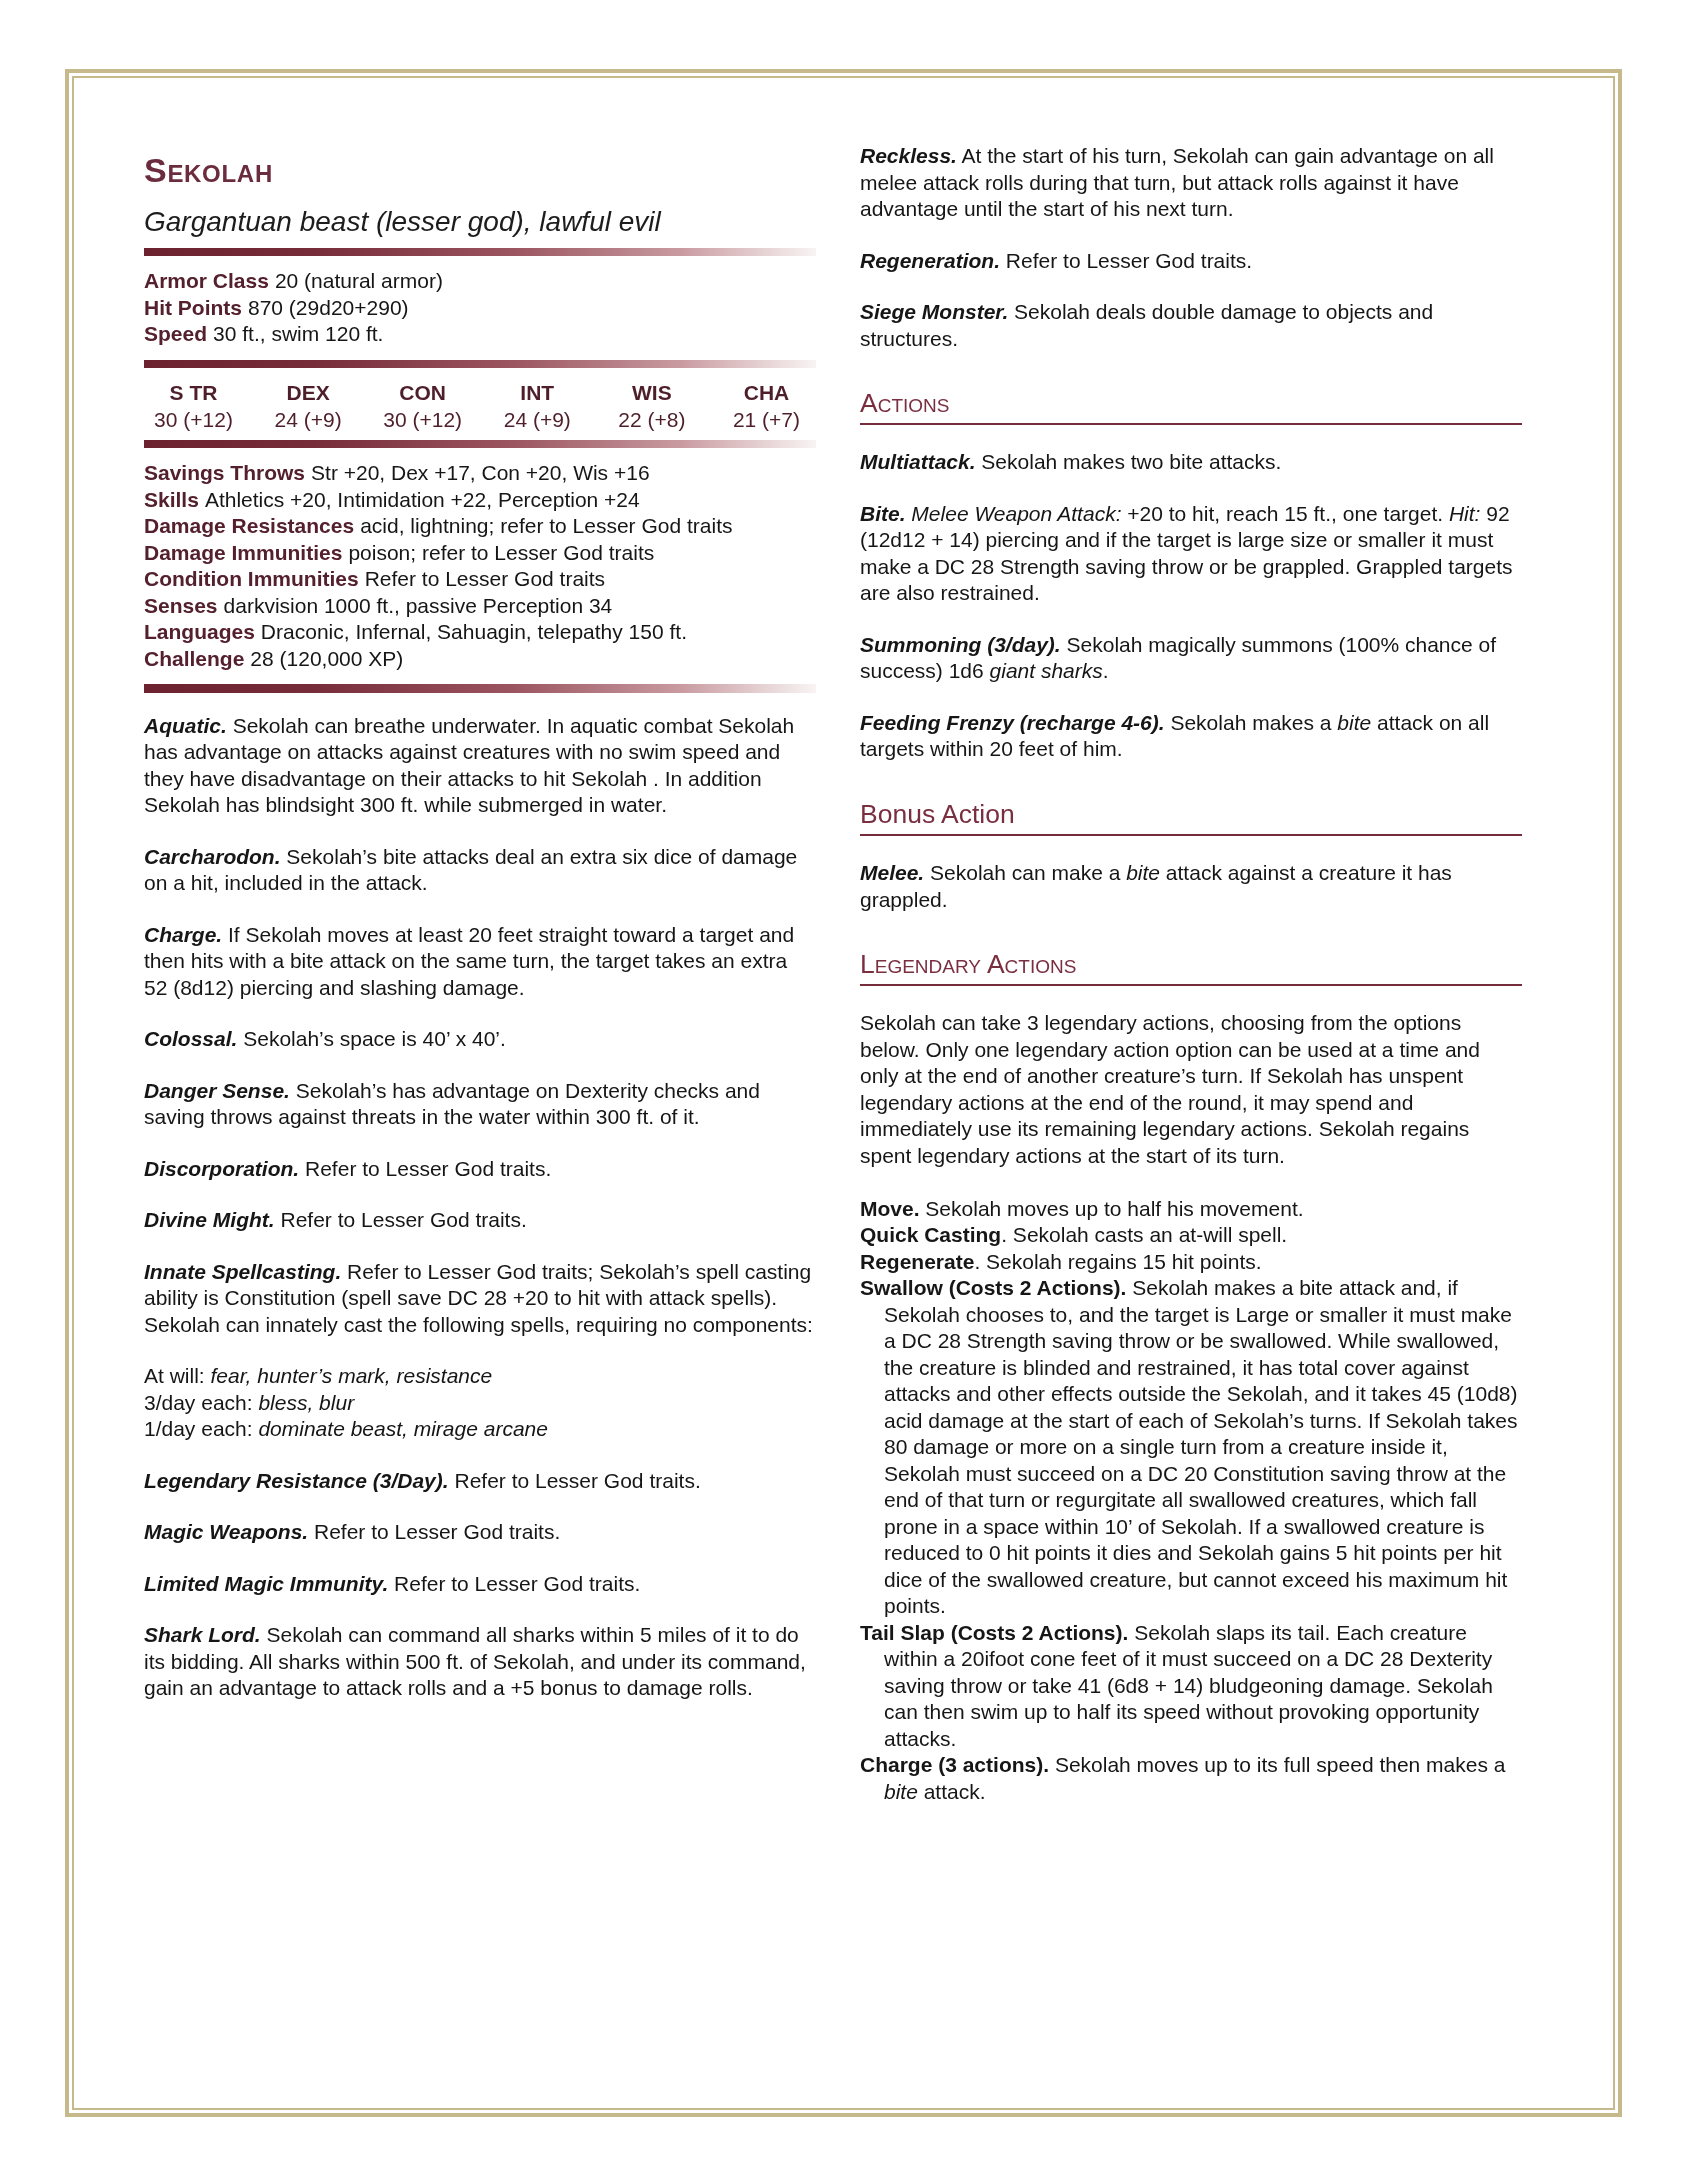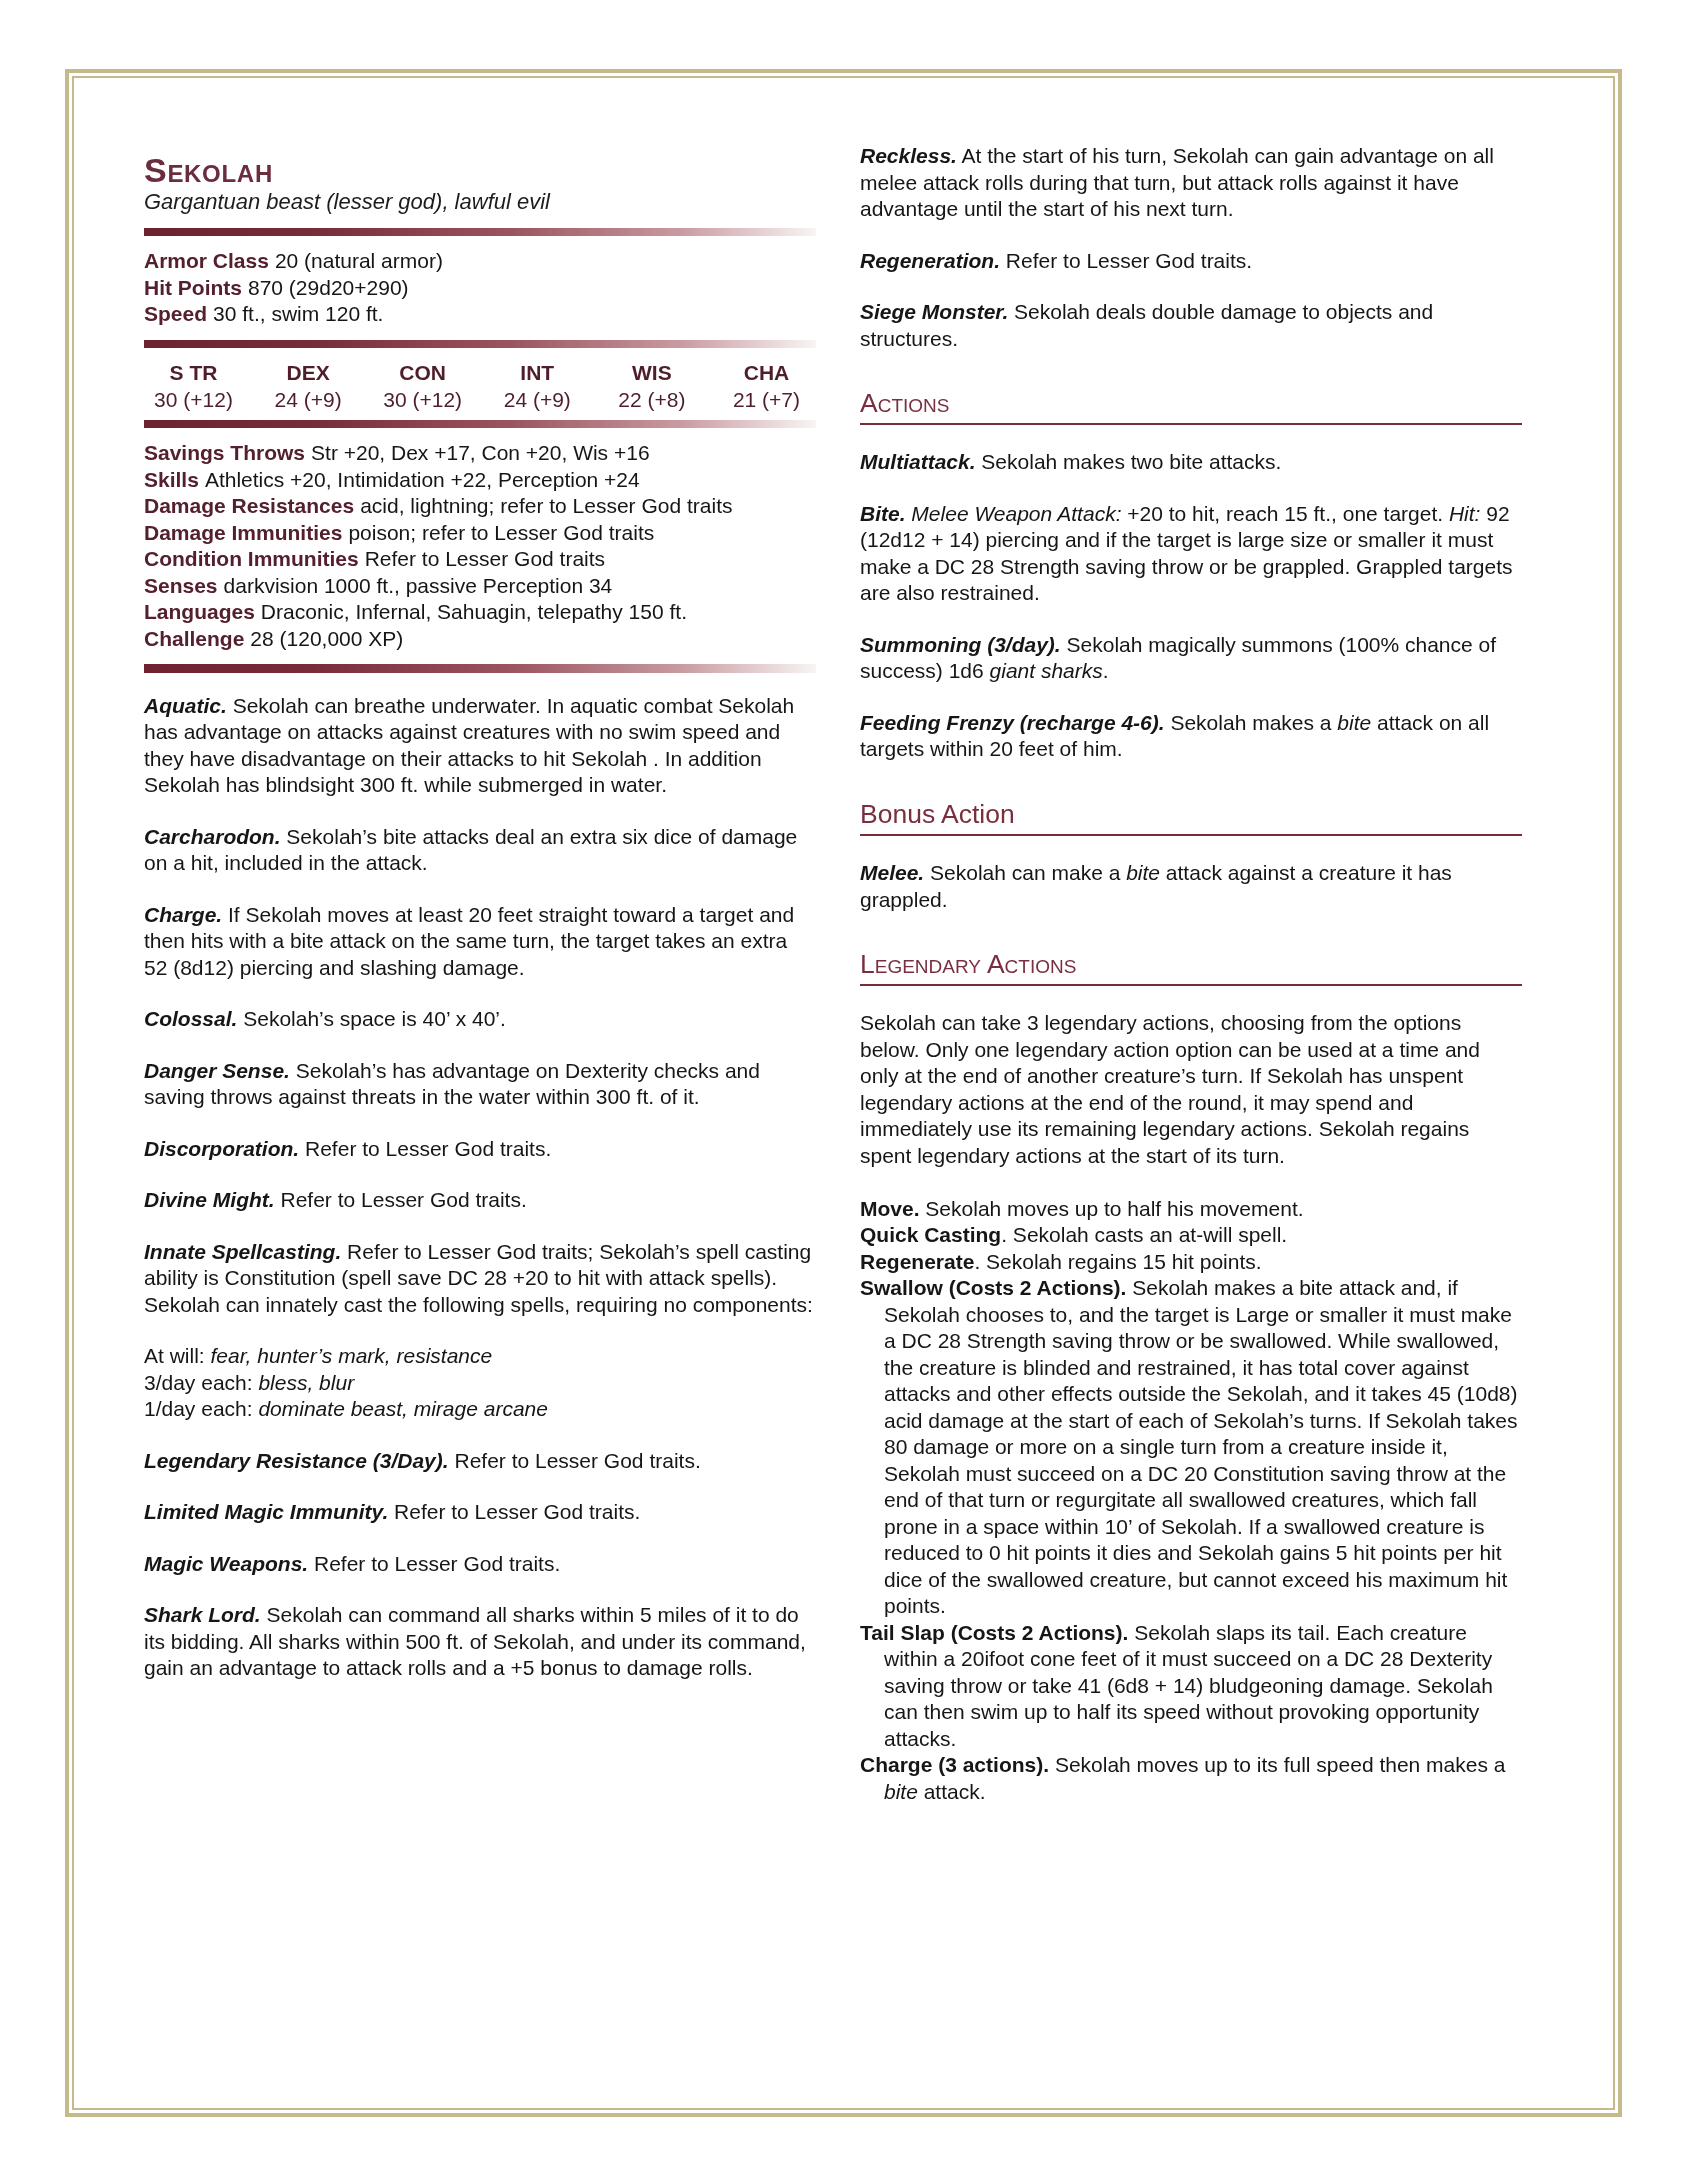--- a/index.html
+++ b/index.html
@@ -8,21 +8,21 @@
     font-family:"Liberation Sans",sans-serif;color:#161616;
   }
   .frame{position:absolute;left:65px;top:69px;width:1549px;height:2040px;
     border:4px solid #c6b98c;}
   .frame-inner{position:absolute;inset:2.6px;border:2px solid #c6b98c;}
   .col{position:absolute;font-size:21px;line-height:26.5px;}
   .col-left{left:144px;top:152px;width:672px;}
   .col-right{left:860px;top:143px;width:662px;}
   h1.title{font-size:34px;line-height:37px;font-weight:bold;font-variant:small-caps;
     color:#6b2c3e;margin:0;letter-spacing:0.7px;}
-  .subtitle{font-style:italic;font-size:22px;line-height:26.5px;margin-top:0;color:#1d1d1d;}
+  .subtitle{font-style:italic;font-size:28px;line-height:26.5px;margin-top:20px;color:#1d1d1d;}
   .taper{height:8.6px;margin:12px 0;
     background:linear-gradient(90deg,#6d2230 0%,#772c3a 25%,#9b5560 55%,#c99ba1 80%,#efe3e3 96%,#f9f4f4 100%);}
   .statline{margin:0;}
   .lbl{font-weight:bold;color:#54202e;margin-right:6px;}
   .val{color:#161616;}
   .abilities{display:flex;justify-content:space-between;text-align:center;margin:2.6px 0 6.6px 0;}
   .ab{min-width:99px;}
   .ab-n{font-weight:bold;color:#4e1f2b;}
   .ab-s{color:#4e1f2b;}
   .traits .trait{margin:0 0 25px 0;}
@@ -164,25 +164,25 @@
 
   <p class="trait">
     <span class="tname"></span><span><span>At will: </span><span class="it">fear, hunter’s mark, resistance</span><br><span>3/day each: </span><span class="it">bless, blur</span><br><span>1/day each: </span><span class="it">dominate beast, mirage arcane</span></span>
   </p>
 
   <p class="trait">
     <span class="tname">Legendary Resistance (3/Day).</span><span><span> Refer to Lesser God traits.</span></span>
   </p>
 
   <p class="trait">
+    <span class="tname">Magic Weapons.</span><span><span> Refer to Lesser God traits.</span></span>
+  </p>
+
+  <p class="trait">
     <span class="tname">Limited Magic Immunity.</span><span><span> Refer to Lesser God traits.</span></span>
-  </p>
-
-  <p class="trait">
-    <span class="tname">Magic Weapons.</span><span><span> Refer to Lesser God traits.</span></span>
   </p>
 
   <p class="trait">
     <span class="tname">Shark Lord.</span><span><span> Sekolah can command all sharks within 5 miles of it to do its bidding. All sharks within 500 ft. of Sekolah, and under its command, gain an advantage to attack rolls and a +5 bonus to damage rolls.</span></span>
   </p>
 </div>
 </div>
 
 <div class="col col-right">
   <div class="traits">

